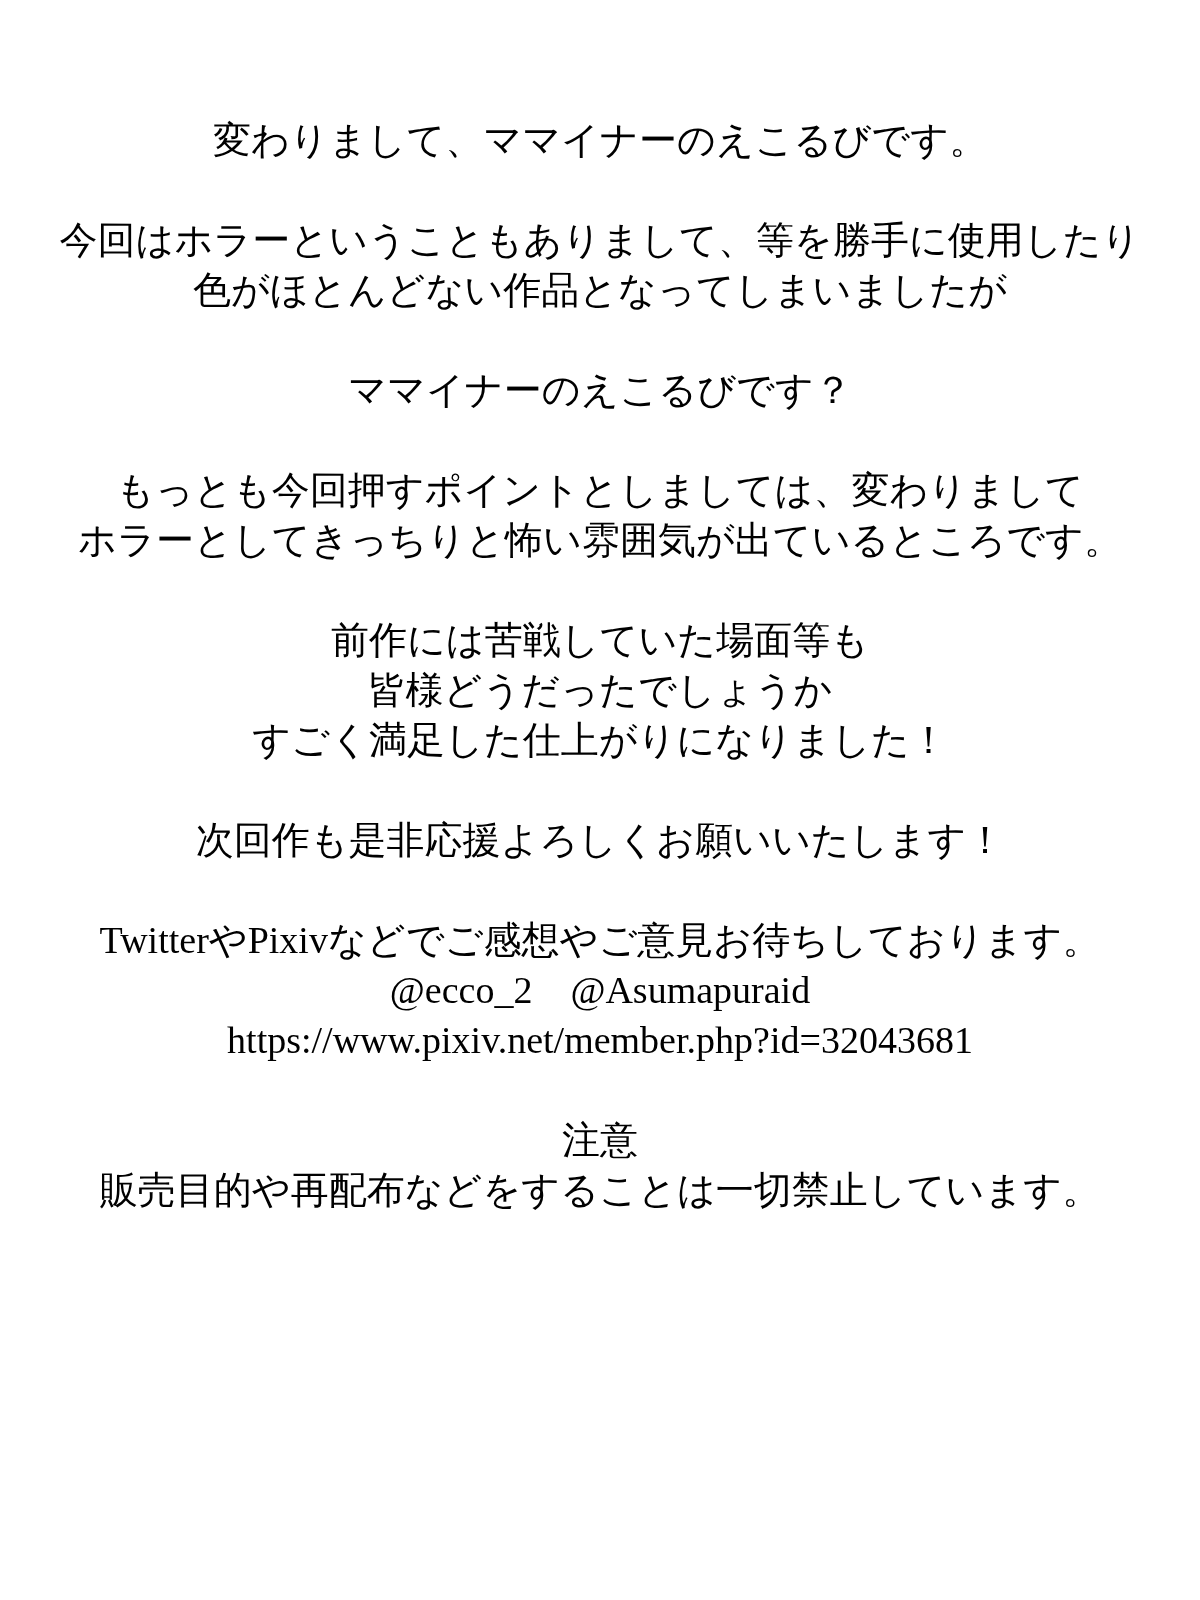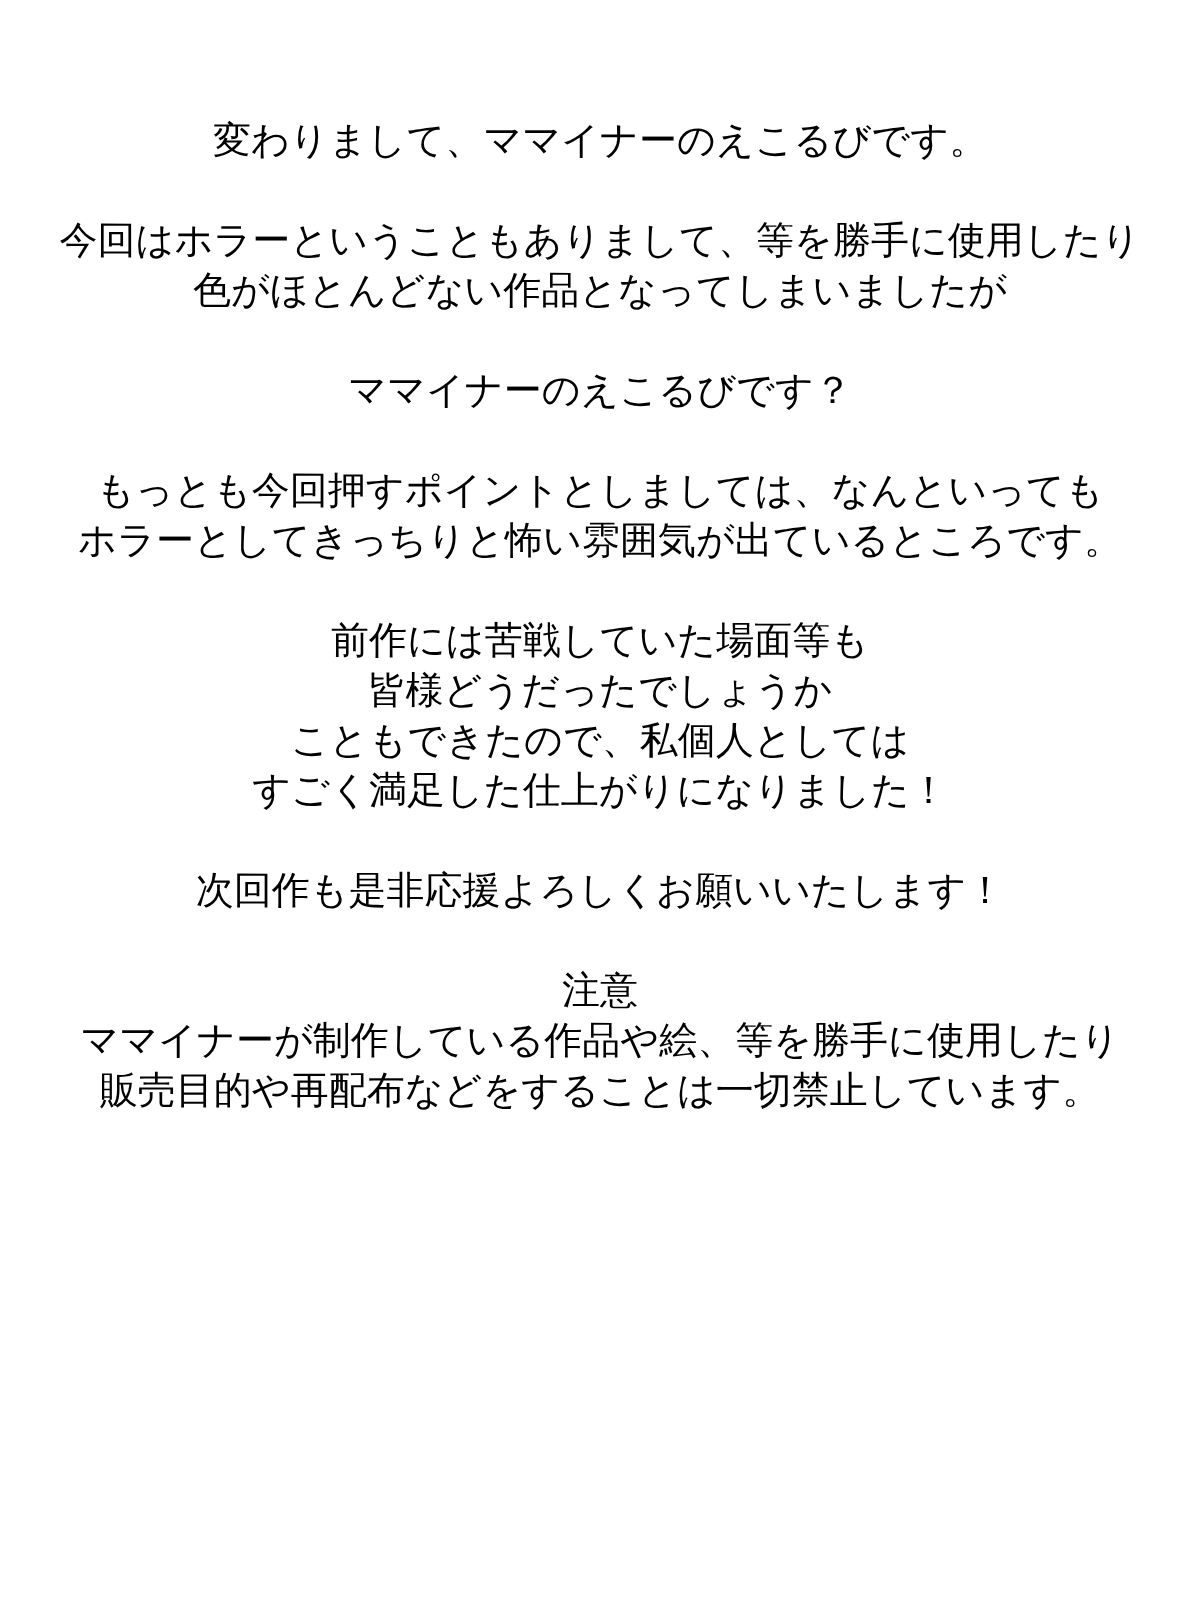--- a/index.html
+++ b/index.html
@@ -43,35 +43,38 @@
     <div class="line">今回はホラーということもありまして、等を勝手に使用したり</div>
     <div class="line">色がほとんどない作品となってしまいましたが</div>
   </div>
 
   <div class="paragraph">
     <div class="line">ママイナーのえこるびです？</div>
   </div>
 
 
   <div class="paragraph">
-    <div class="line">もっとも今回押すポイントとしましては、なんといっても</div>
+    <div class="line">もっとも今回押すポイントとしましては、変わりまして</div>
     <div class="line">ホラーとしてきっちりと怖い雰囲気が出ているところです。</div>
   </div>
 
   <div class="paragraph">
     <div class="line">前作には苦戦していた場面等も</div>
     <div class="line">皆様どうだったでしょうか</div>
-    <div class="line">こともできたので、私個人としては</div>
     <div class="line">すごく満足した仕上がりになりました！</div>
   </div>
 
   <div class="paragraph">
     <div class="line">次回作も是非応援よろしくお願いいたします！</div>
   </div>
 
+  <div class="paragraph">
+    <div class="line">TwitterやPixivなどでご感想やご意見お待ちしております。</div>
+    <div class="line">@ecco_2　@Asumapuraid</div>
+    <div class="line">https://www.pixiv.net/member.php?id=32043681</div>
+  </div>
 
   <div class="paragraph">
     <div class="line">注意</div>
-    <div class="line">ママイナーが制作している作品や絵、等を勝手に使用したり</div>
     <div class="line">販売目的や再配布などをすることは一切禁止しています。</div>
   </div>
 
 </div>
 
 </body></html>

